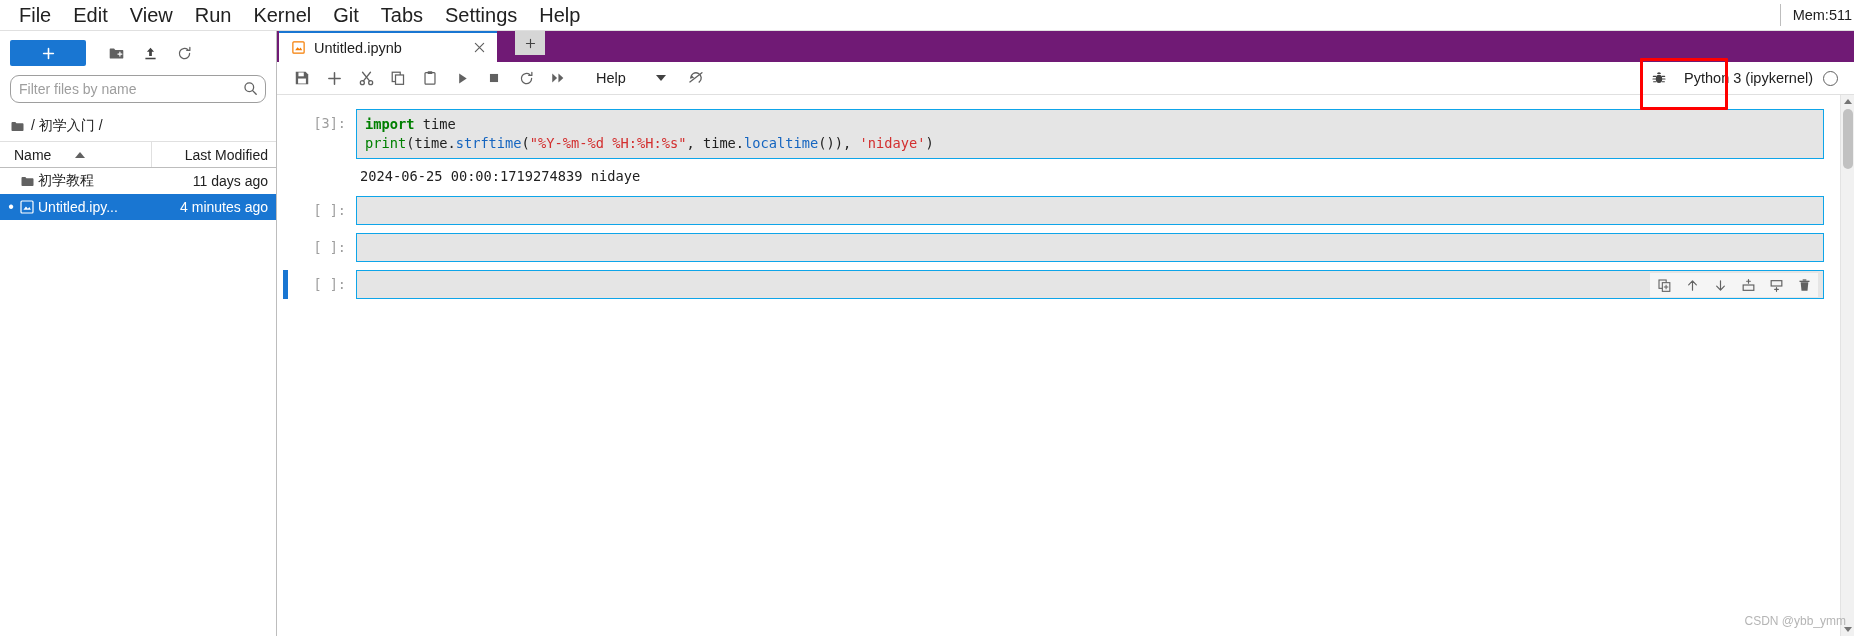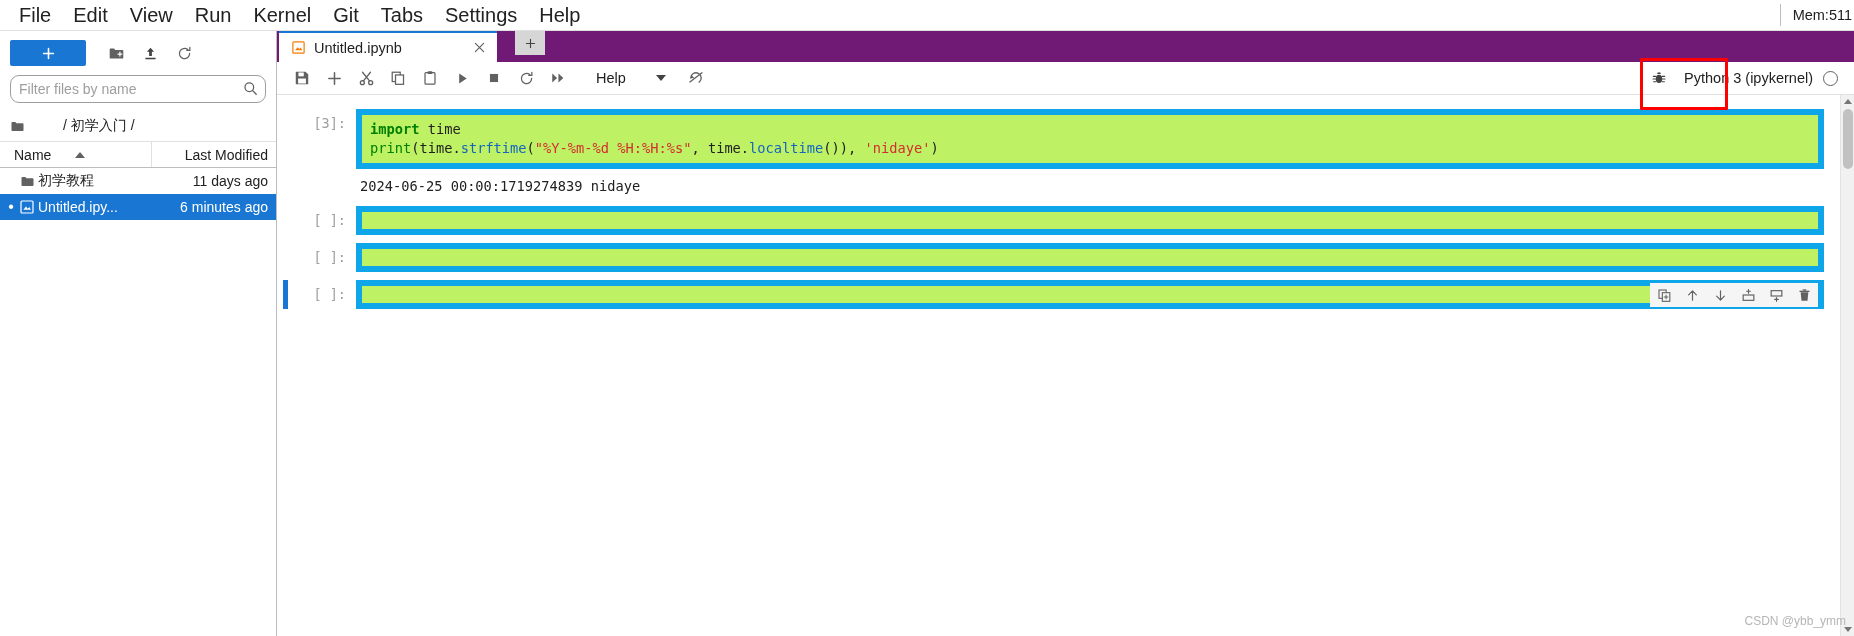--- a/index.html
+++ b/index.html
@@ -99,21 +99,21 @@
   .fb-breadcrumb {
     height: 30px;
     display: flex; align-items: center;
     padding: 0 10px;
     gap: 6px;
     font-size: 14px;
     color: #212121;
     cursor: default;
   }
   .fb-breadcrumb .crumb-folder { color: #616161; display: flex; align-items: center; }
-  .fb-breadcrumb .crumb-text { white-space: nowrap; margin-left: 32px; }
+  .fb-breadcrumb .crumb-text { white-space: nowrap; }
 
   .fb-header {
     display: flex;
     height: 27px;
     border-top: 1px solid #e0e0e0;
     border-bottom: 1px solid #bdbdbd;
     align-items: center;
     font-size: 14px;
     color: #212121;
     background: #fff;
@@ -282,22 +282,22 @@
     text-align: right;
     padding-right: 10px;
     padding-top: 6px;
     font-family: "DejaVu Sans Mono", monospace;
     font-size: 13.5px;
     color: #9e9e9e;
     user-select: none;
   }
   .cell-body { flex: 1; min-width: 0; position: relative; }
   .input-area {
-    background: #bef264;
-    border: 6px solid #0ea5e9;
+    background: #e5e5e5;
+    border: 1px solid #0ea5e9;
     padding: 5px 8px;
     font-family: "DejaVu Sans Mono", monospace;
     font-size: 13.7px;
     line-height: 19px;
     white-space: pre;
     overflow-x: hidden;
     color: #212121;
     min-height: 29px;
   }
   .input-area.empty { min-height: 29px; }
@@ -481,21 +481,21 @@
         </div>
         <div class="fb-row selected">
           <span class="dirty-dot">•</span>
           <span class="row-icon">
             <svg width="16" height="16" viewBox="0 0 20 20">
               <rect x="2.5" y="2.5" width="15" height="15" rx="1.2" fill="none" stroke="#ffffff" stroke-width="1.5"></rect>
               <path d="M5.5 13.5l3.2-4 2.4 2.6 1.8-2.2 2 3.6z" fill="#ffffff"></path>
             </svg>
           </span>
           <span class="row-name">Untitled.ipy...</span>
-          <span class="row-modified">6 minutes ago</span>
+          <span class="row-modified">4 minutes ago</span>
         </div>
       </div>
     </div>
 
     <div class="main-area">
 
       <div class="tabbar">
         <div class="tab">
           <span>
             <svg width="15" height="15" viewBox="0 0 20 20">

